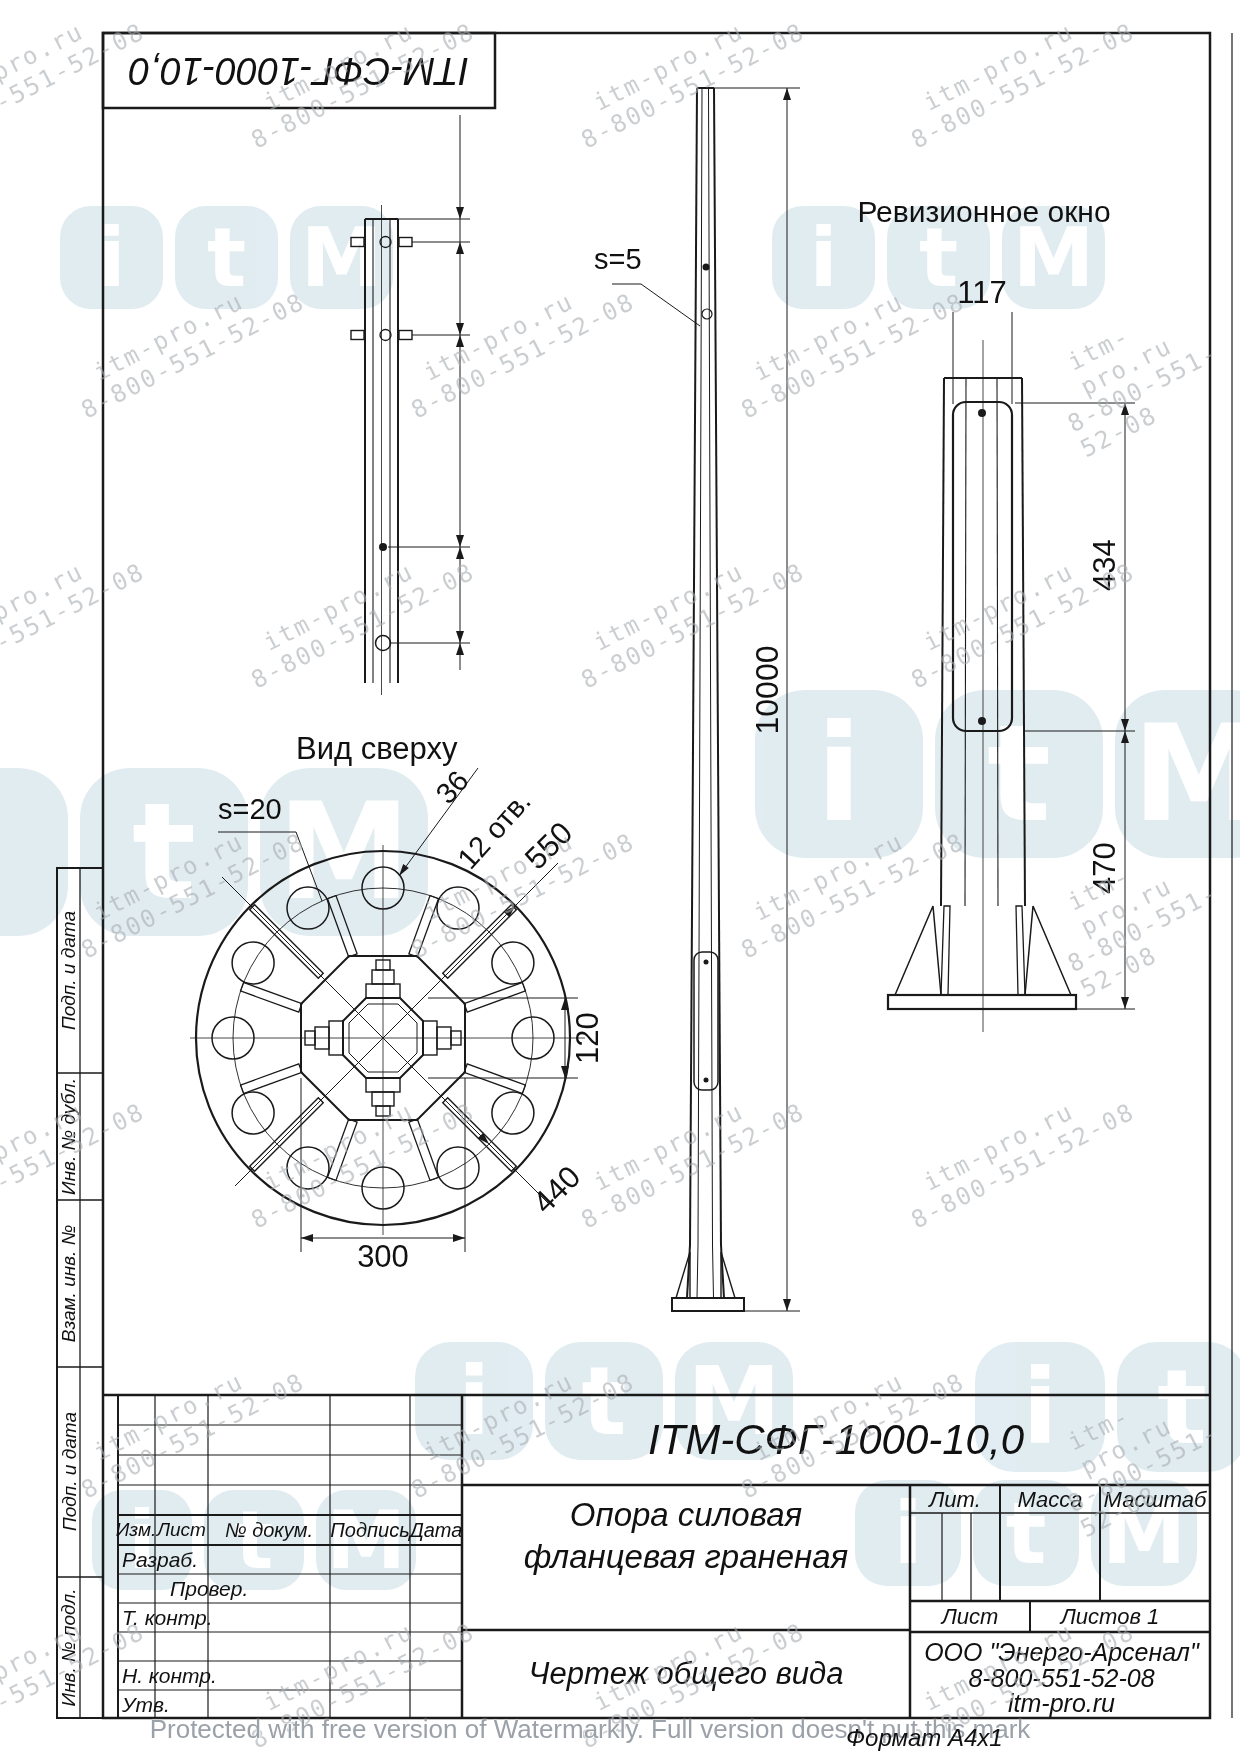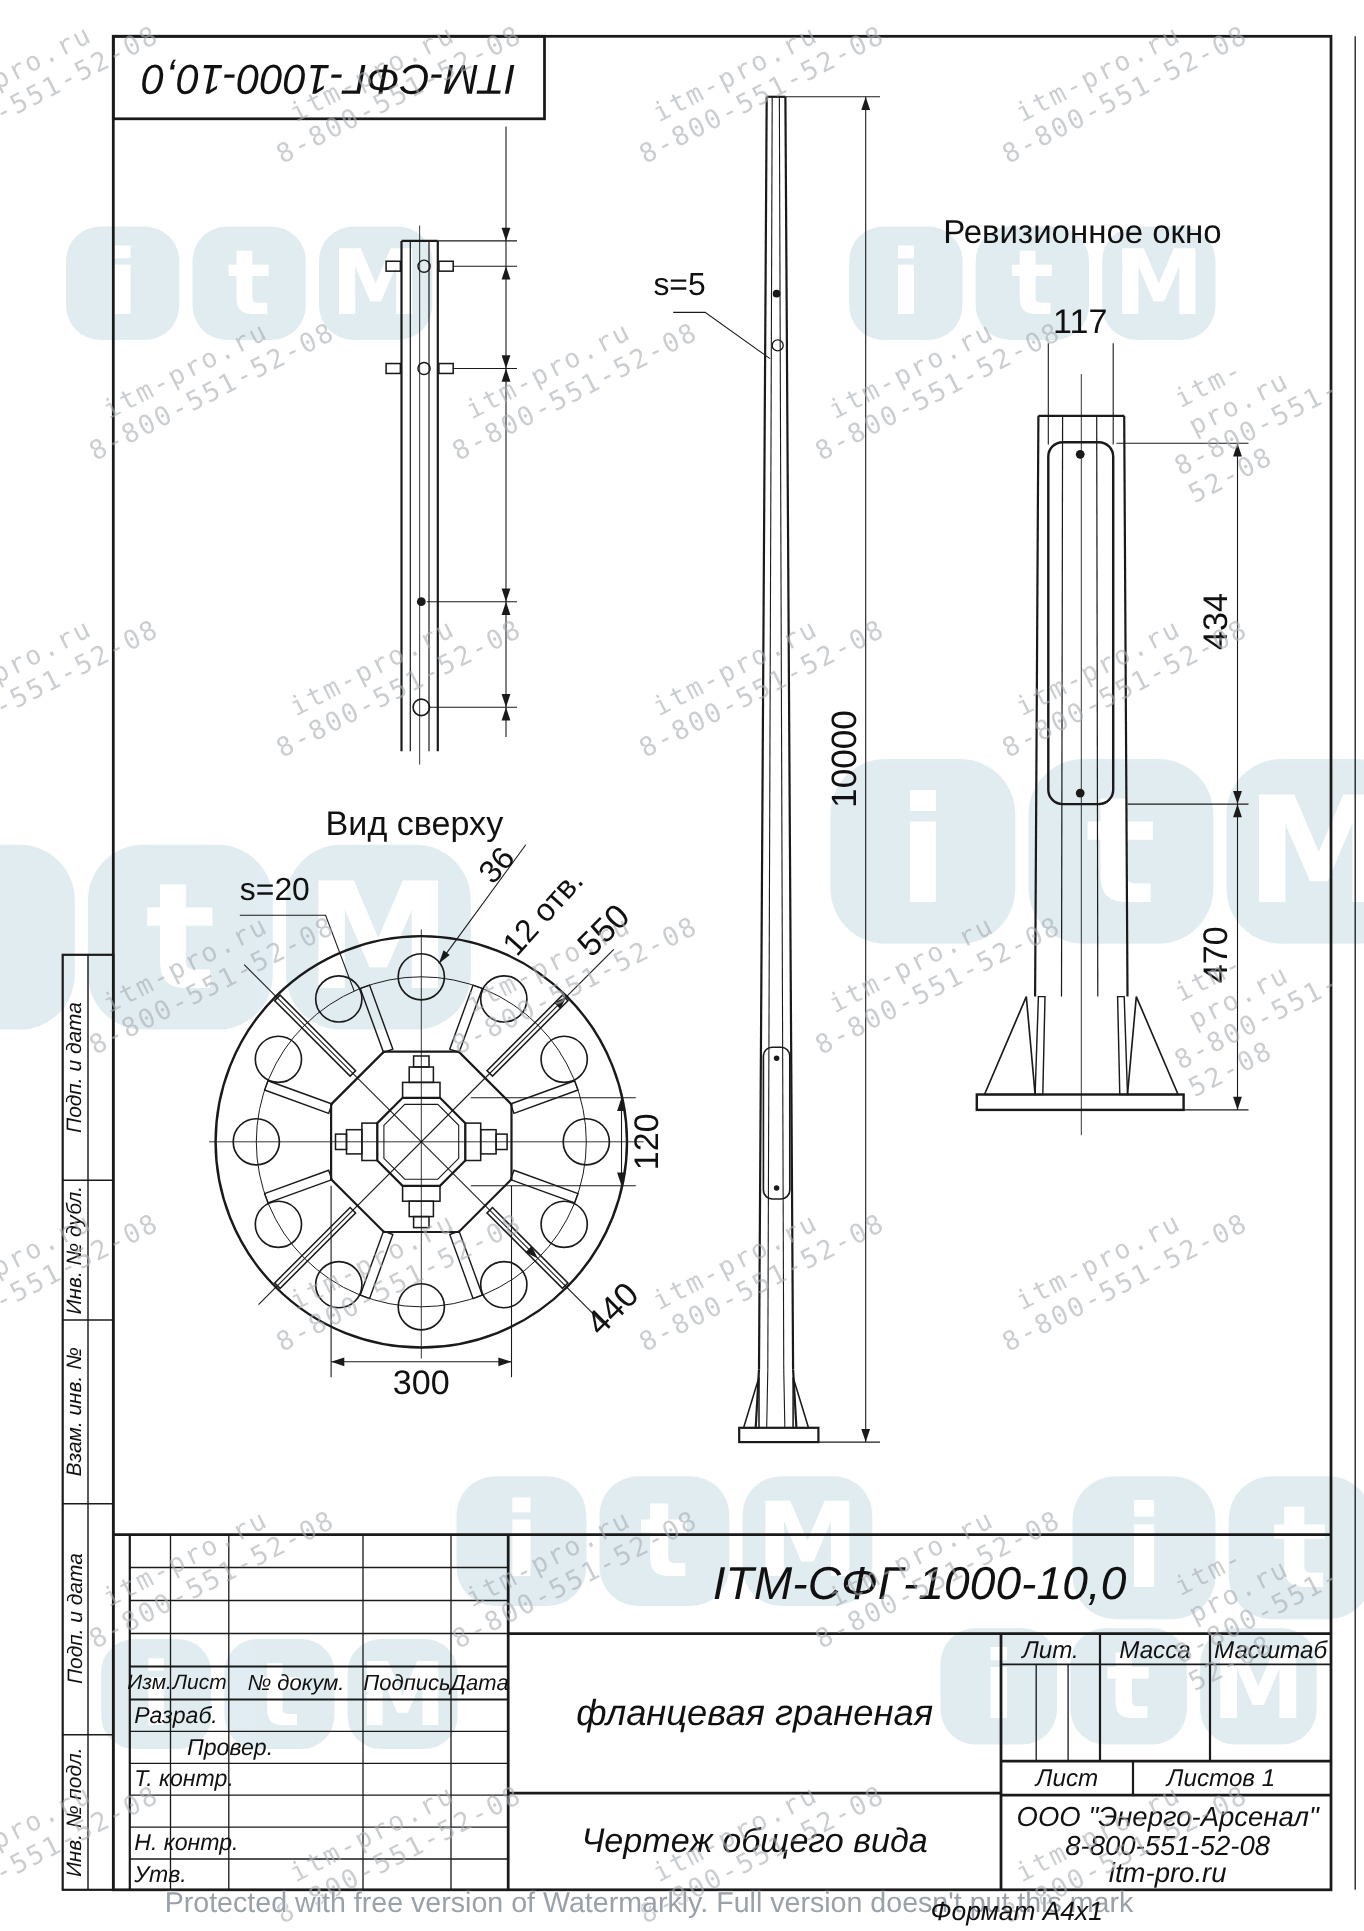--- a/index.html
+++ b/index.html
@@ -313,20 +313,21 @@
     <div class="t ctr" style="left:514px;top:829px;width:70px;height:34px;font-size:31px;transform:rotate(-45deg);">550</div>
 
     <div class="t ctr" style="left:522px;top:1173px;width:70px;height:34px;font-size:31px;transform:rotate(-45deg);">440</div>
 
     <div class="t ctr" style="left:345px;top:1240px;width:76px;height:34px;font-size:31px;">300</div>
 
     <div class="t ctr" style="left:553px;top:1021px;width:70px;height:34px;font-size:31px;transform:rotate(-90deg);">120</div>
 
     <div class="t ctr it" style="left:462px;top:1397px;width:748px;height:86px;font-size:42px;">ITM-СФГ-1000-10,0</div>
 
+    <div class="t ctr it" style="left:462px;top:1495px;width:448px;height:40px;font-size:33px;">Опора силовая</div>
     <div class="t ctr it" style="left:462px;top:1537px;width:448px;height:40px;font-size:33px;">фланцевая граненая</div>
 
     <div class="t ctr it" style="left:462px;top:1632px;width:448px;height:84px;font-size:31px;">Чертеж общего вида</div>
 
     <div class="t ctr it" style="left:910px;top:1487px;width:90px;height:26px;font-size:22px;">Лит.</div>
     <div class="t ctr it" style="left:1000px;top:1487px;width:100px;height:26px;font-size:22px;">Масса</div>
     <div class="t ctr it" style="left:1100px;top:1487px;width:110px;height:26px;font-size:22px;">Масштаб</div>
 
     <div class="t ctr it" style="left:910px;top:1603px;width:120px;height:28px;font-size:22px;">Лист</div>
     <div class="t ctr it" style="left:1030px;top:1603px;width:160px;height:28px;font-size:22px;text-align:right;">Листов 1</div>

